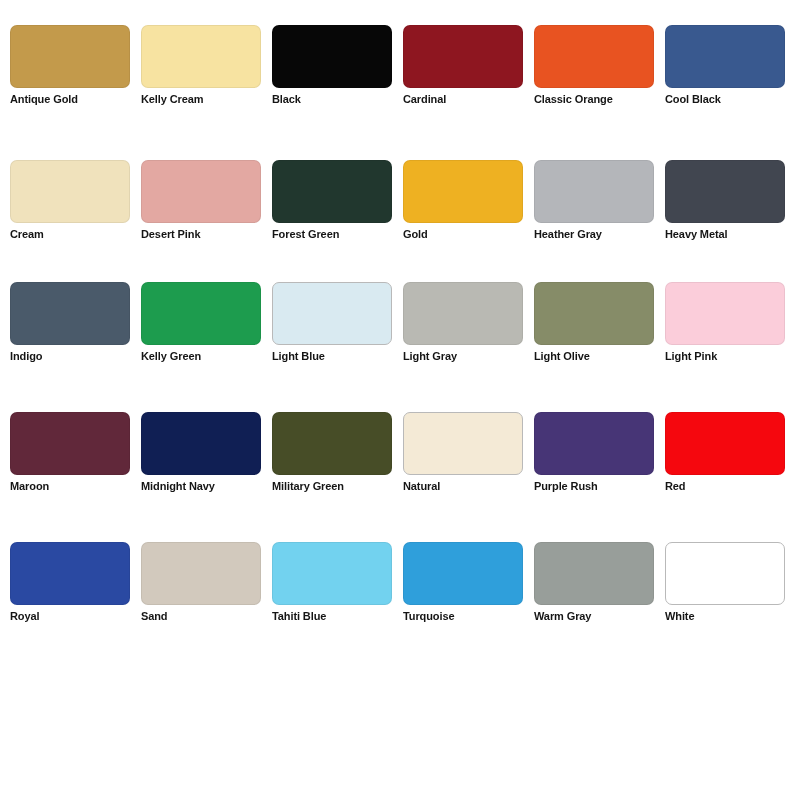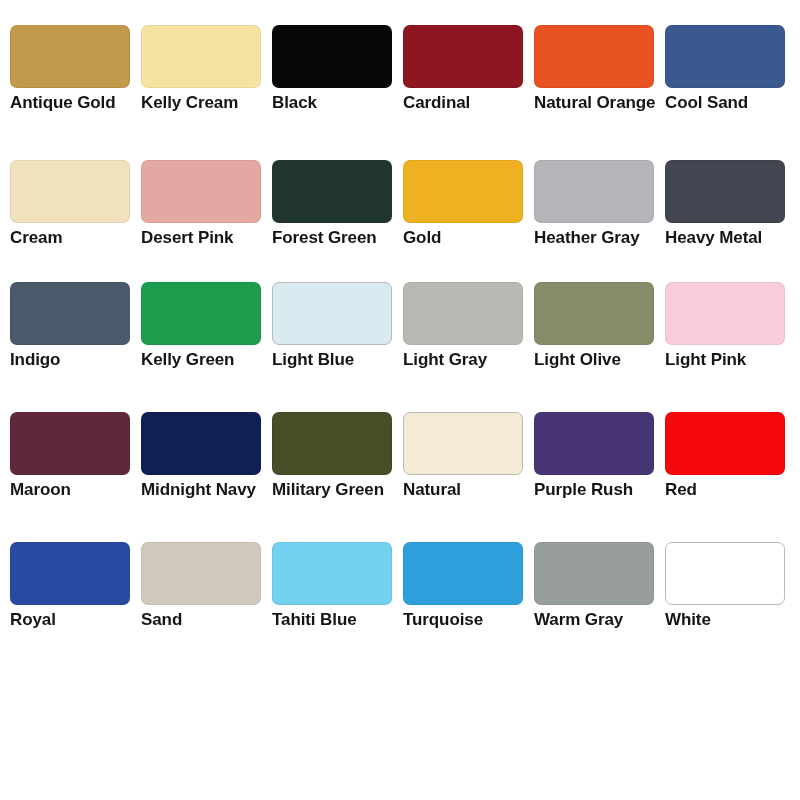--- a/index.html
+++ b/index.html
@@ -44,21 +44,21 @@
     border: 1px solid rgba(0,0,0,0.06);
   }
   .swatch-chip.bordered {
     border: 1px solid #b9b9b9;
   }
   .swatch-label {
     display: block;
     width: 128px;
     margin-top: 4px;
     font-family: "Liberation Sans", sans-serif;
-    font-size: 17px;
+    font-size: 11px;
     font-weight: bold;
     line-height: 1.32;
     color: #151515;
     letter-spacing: -0.1px;
     word-wrap: break-word;
   }
   
   .row-0 { height: 135px; }
   .row-1 { height: 122px; }
   .row-2 { height: 122px; }
@@ -82,25 +82,25 @@
       <div class="swatch-cell row-0">
         <div class="swatch-chip" style="background: rgb(7, 7, 7);"></div>
         <span class="swatch-label">Black</span>
       </div>
       <div class="swatch-cell row-0">
         <div class="swatch-chip" style="background: rgb(142, 22, 32);"></div>
         <span class="swatch-label">Cardinal</span>
       </div>
       <div class="swatch-cell row-0">
         <div class="swatch-chip" style="background: rgb(232, 83, 33);"></div>
-        <span class="swatch-label">Natural Orange</span>
+        <span class="swatch-label">Classic Orange</span>
       </div>
       <div class="swatch-cell row-0">
         <div class="swatch-chip" style="background: rgb(57, 89, 143);"></div>
-        <span class="swatch-label">Cool Sand</span>
+        <span class="swatch-label">Cool Black</span>
       </div>
       <div class="swatch-cell row-1">
         <div class="swatch-chip" style="background: rgb(240, 226, 188);"></div>
         <span class="swatch-label">Cream</span>
       </div>
       <div class="swatch-cell row-1">
         <div class="swatch-chip" style="background: rgb(227, 168, 162);"></div>
         <span class="swatch-label">Desert Pink</span>
       </div>
       <div class="swatch-cell row-1">

